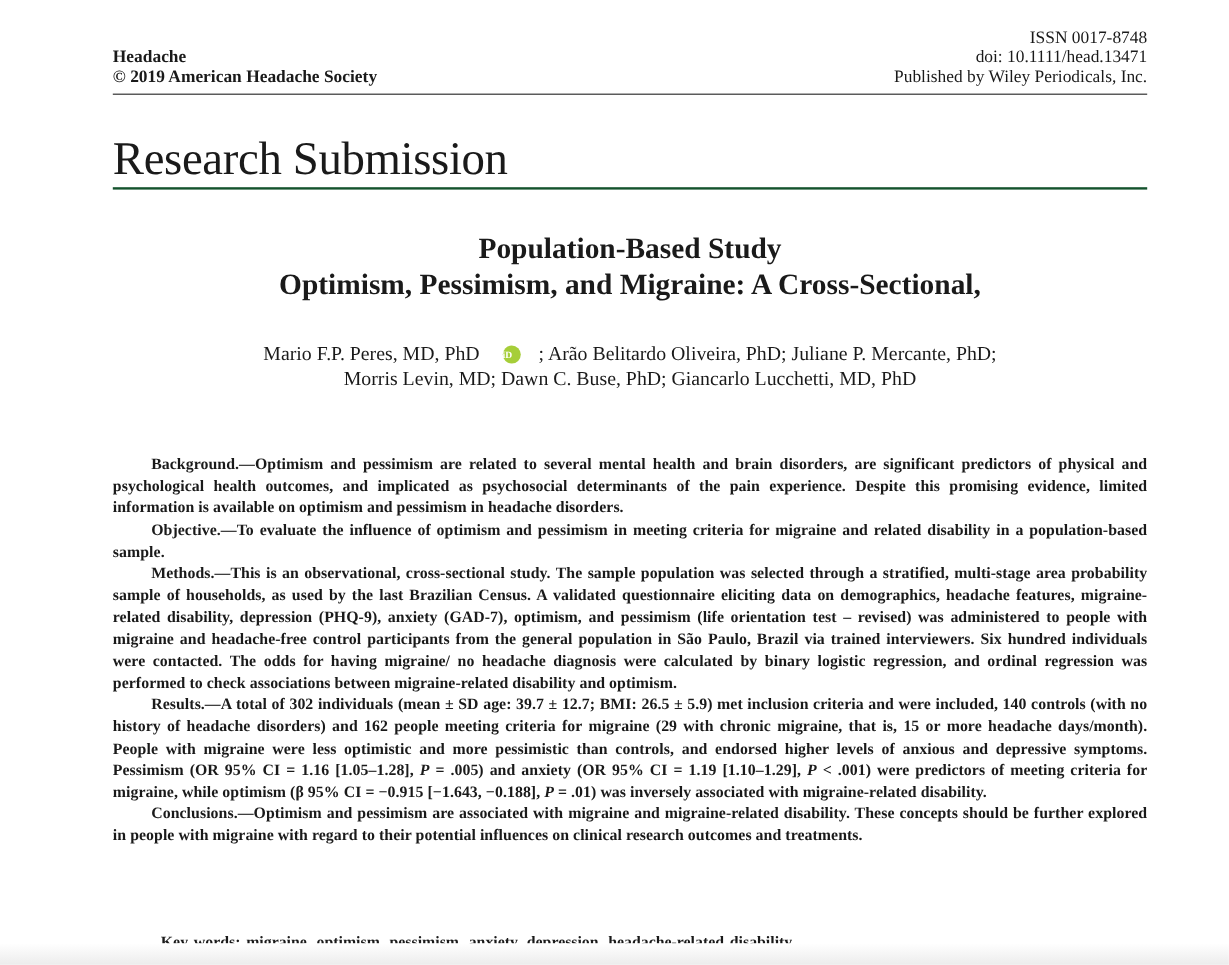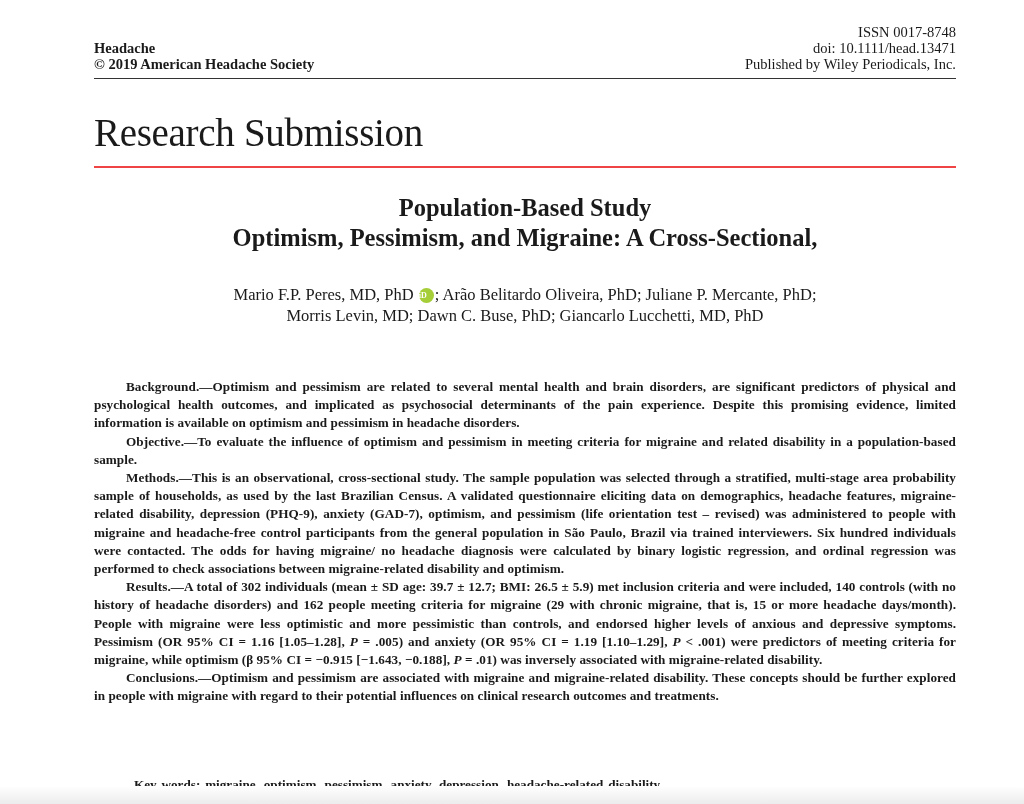--- a/index.html
+++ b/index.html
@@ -17,37 +17,37 @@
   .page { position: absolute; left: 94px; width: 862px; top: 0; }
   .running-head {
     position: absolute; top: 24px; left: 0; width: 862px; height: 54px;
     border-bottom: 1.5px solid #333;
     font-size: 14.5px; line-height: 16px;
   }
   .rh-left { position: absolute; left: 0; top: 16px; font-weight: bold; }
   .rh-right { position: absolute; right: 0; top: 0; text-align: right; }
   .section-title {
     position: absolute; top: 110px; left: 0; width: 862px;
-    font-size: 39px; line-height: 46px; padding-bottom: 10px;
-    border-bottom: 2px solid #ef4444;
+    font-size: 39px; line-height: 46px; padding-bottom: 0;
+    border-bottom: 2px solid #14532d;
     letter-spacing: -0.3px;
   }
   .article-title {
     position: absolute; top: 193px; left: 0; width: 862px; text-align: center;
     font-weight: bold; font-size: 24.5px; line-height: 30px;
   }
   .authors {
     position: absolute; top: 284px; left: 0; width: 862px; text-align: center;
     font-size: 16.5px; line-height: 21px;
   }
   .orcid {
     display: inline-block; width: 15px; height: 15px; border-radius: 50%;
     background: #a6ce39; color: #fff; font-family: Liberation Serif, serif;
     font-size: 8px; font-weight: bold; line-height: 15px; text-align: left;
-    vertical-align: 2px; margin: 0 1px;
+    vertical-align: 2px; margin: 0 15px;
   }
   .abstract {
     position: absolute; top: 378px; left: 0; width: 862px;
     font-weight: bold; font-size: 13.2px; line-height: 18.2px;
     text-align: justify; letter-spacing: 0.05px;
   }
   .abstract p { margin: 0; text-indent: 32px; }
   .keywords {
     position: absolute; top: 776px; left: 0; width: 862px;
     font-weight: bold; font-size: 13.2px; line-height: 18px; word-spacing: 1.5px; margin-left: 40px;

